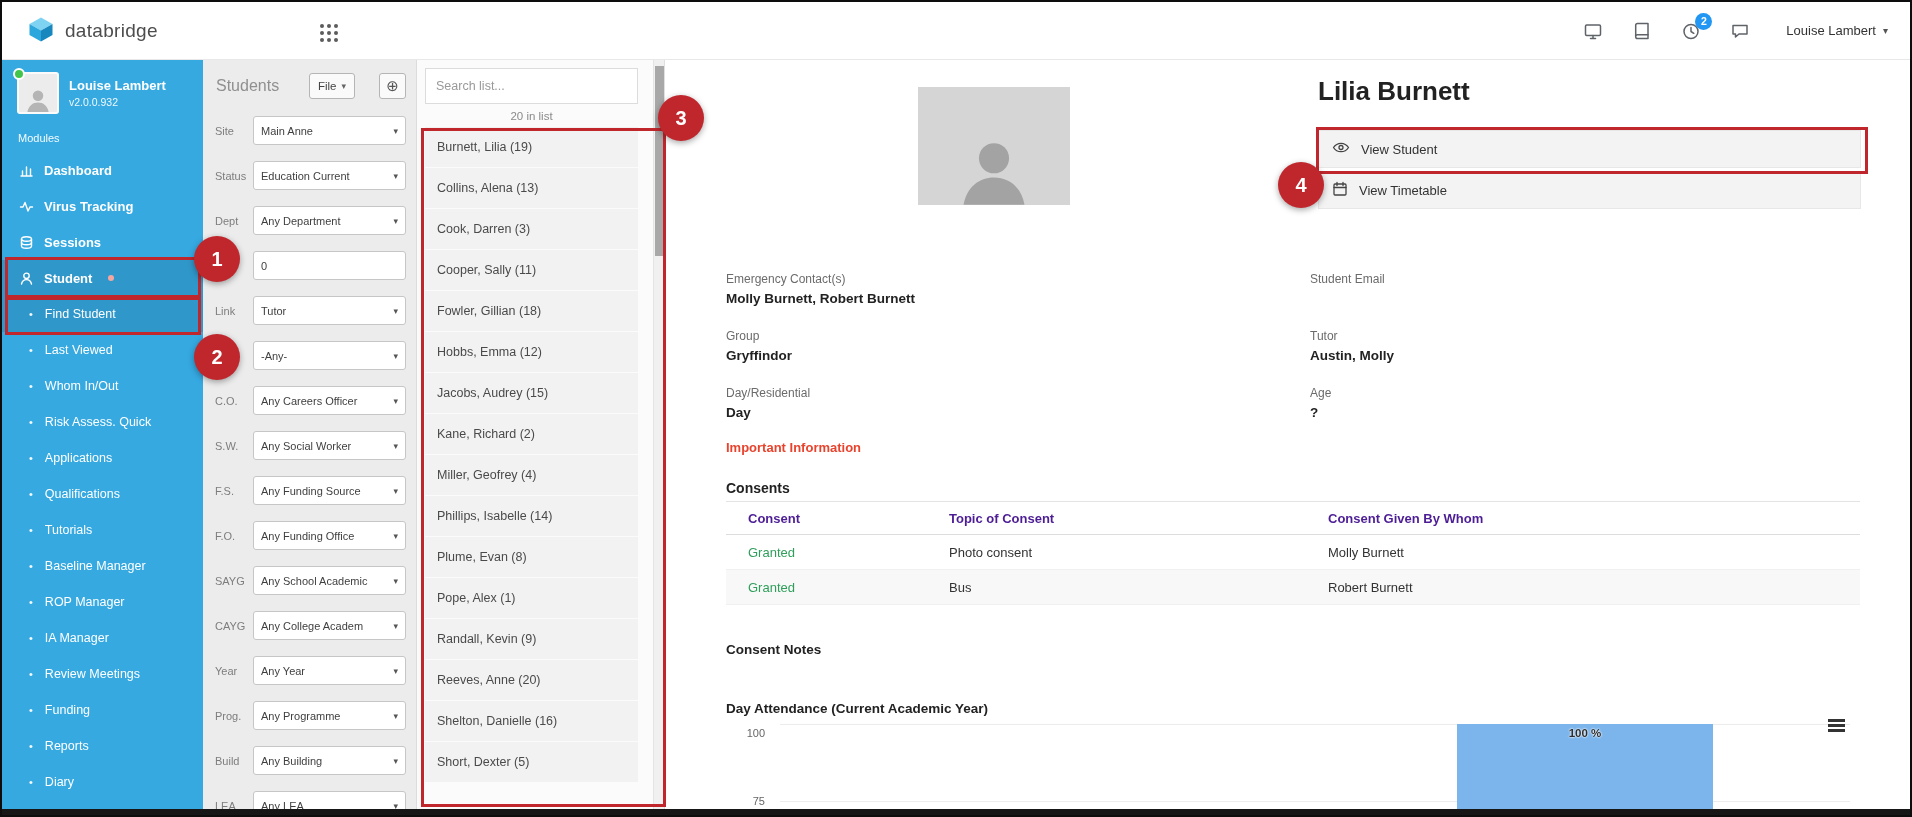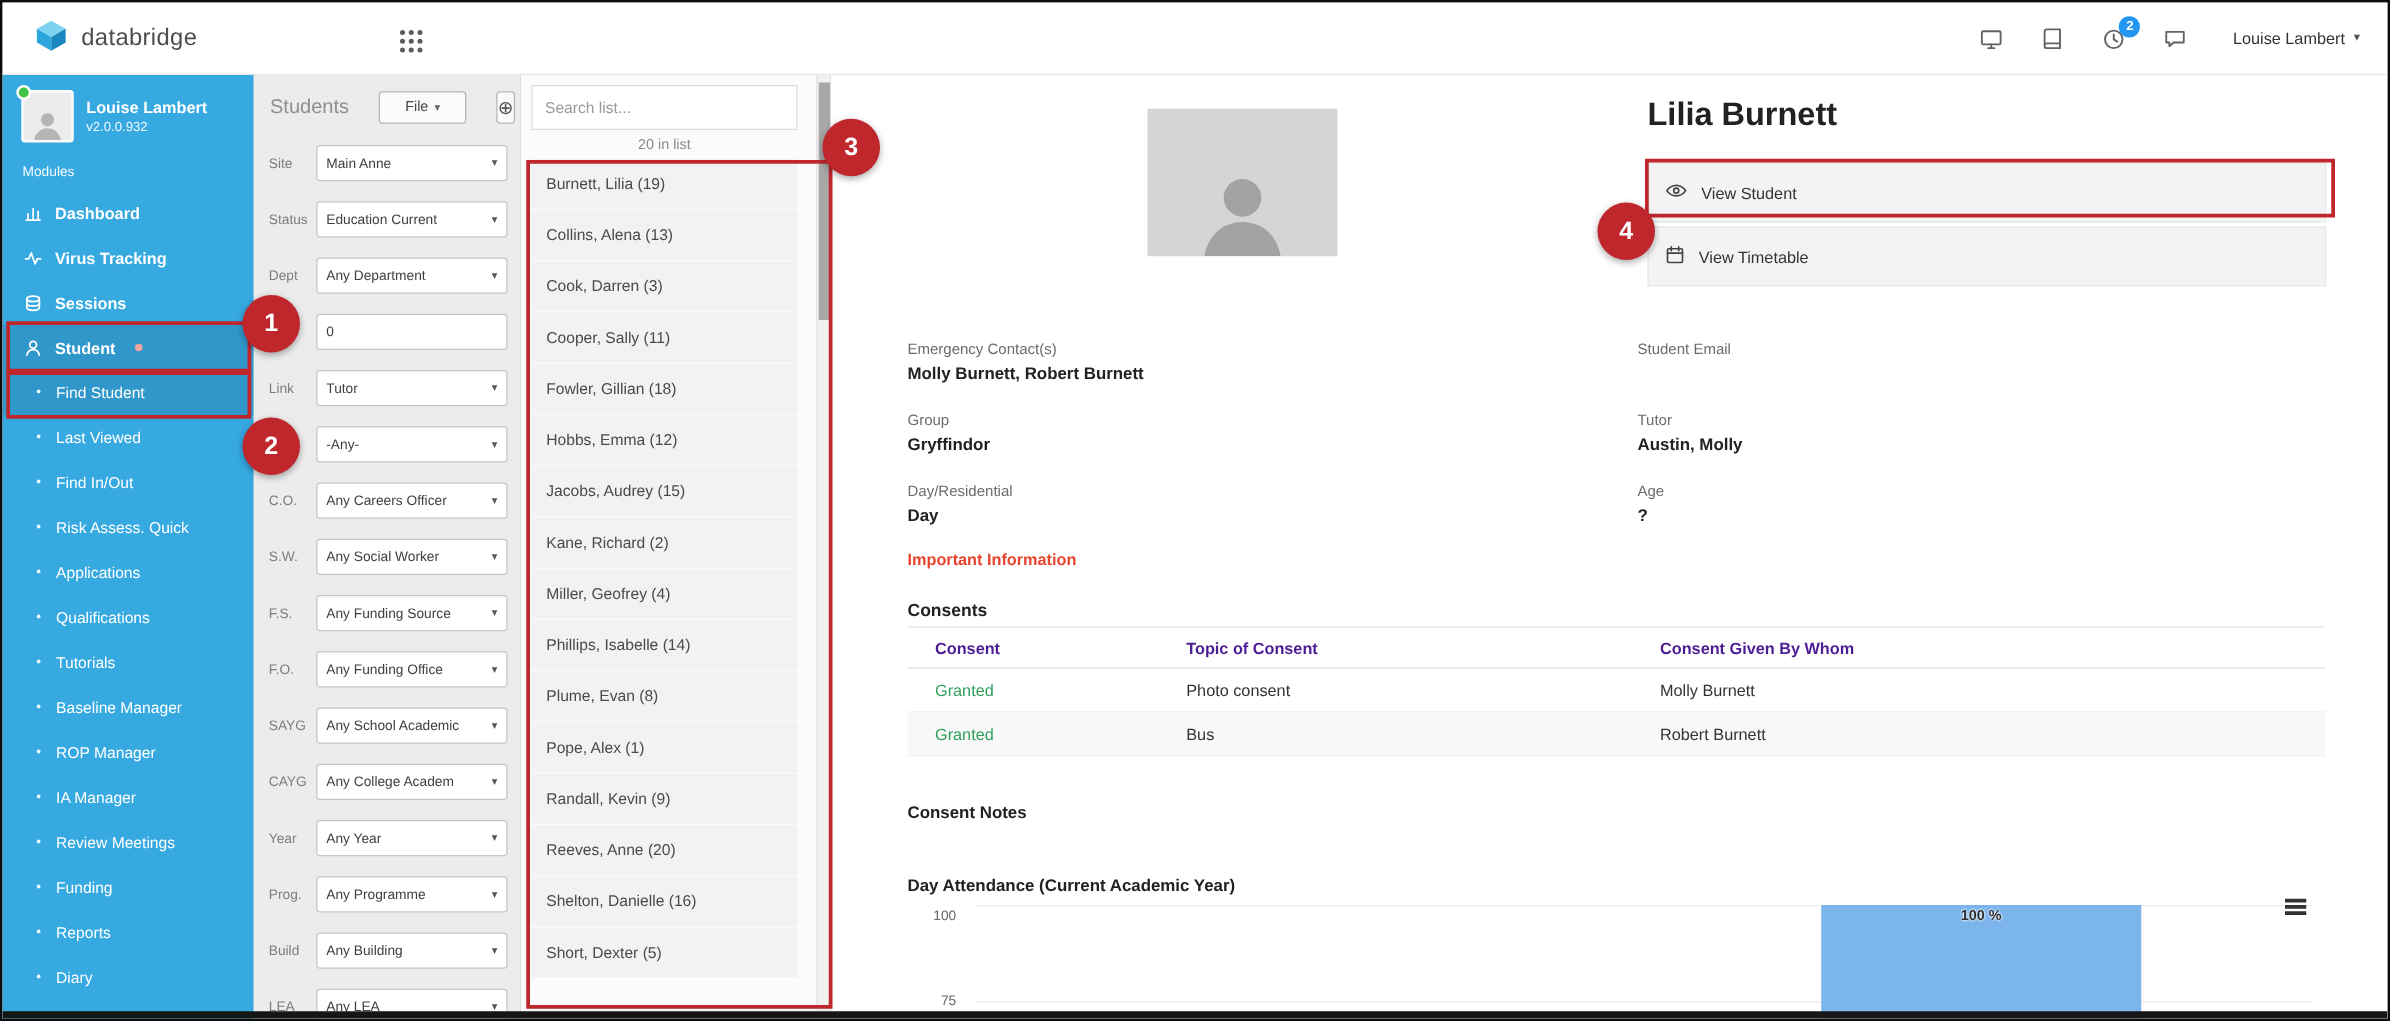--- a/index.html
+++ b/index.html
@@ -39,21 +39,21 @@
   .mico svg{stroke:#fff;fill:none;stroke-width:1.4;stroke-linecap:round;stroke-linejoin:round}
   .ndot{width:6px;height:6px;border-radius:50%;background:#f4a7a1;margin-left:6px}
   .nav-sub{height:36px;display:flex;align-items:center;gap:12px;padding-left:27px;font-size:12.5px;cursor:pointer}
   .nav-sub.active{background:rgba(0,0,0,.10)}
   .bullet{font-size:11px;opacity:.95}
 
   
   .filter-panel{width:214px;flex:none;background:#ececec;border-right:1px solid #dcdcdc;padding:0 10px;position:relative;overflow:hidden}
   .fp-header{display:flex;align-items:center;gap:24px;padding:13px 0 11px 3px}
   .fp-title{font-size:16px;color:#8f8f8f;flex:1}
-  .file-btn{height:26px;padding:0 20px;background:#fafafa;border:1px solid #b5b5b5;border-radius:3px;font-size:11.5px;color:#444;display:flex;align-items:center;gap:5px;cursor:pointer;font-family:inherit}
+  .file-btn{height:26px;padding:0 8px;background:#fafafa;border:1px solid #b5b5b5;border-radius:3px;font-size:11.5px;color:#444;display:flex;align-items:center;gap:5px;cursor:pointer;font-family:inherit}
   .file-caret{font-size:9px;color:#666}
   .add-btn{width:27px;height:26px;background:#fafafa;border:1px solid #b5b5b5;border-radius:3px;font-size:15px;color:#555;display:flex;align-items:center;justify-content:center;cursor:pointer;font-family:inherit}
   .filter-rows{display:block;margin-top:6px}
   .filter-row{display:flex;align-items:center;margin-bottom:16px}
   .f-label{width:40px;flex:none;font-size:11px;color:#7d7d7d;padding-left:2px}
   .f-select{flex:1;height:29px;background:#fff;border:1px solid #c6c6c6;border-radius:3px;display:flex;align-items:center;padding:0 7px;font-size:11px;color:#3f3f3f;cursor:pointer;overflow:hidden}
   .f-value{flex:1;white-space:nowrap;overflow:hidden}
   .caret{font-size:9px;color:#555;margin-left:4px}
   .f-select.is-input .caret{visibility:hidden}
 
@@ -65,21 +65,21 @@
   .list-item{height:40px;margin-bottom:1px;background:#f2f2f2;display:flex;align-items:center;padding-left:12px;font-size:12.5px;color:#4a4a4a;cursor:pointer}
   .list-scrollbar{position:absolute;top:0;right:0;width:11px;height:100%;background:#f0f0f0;border-left:1px solid #e4e4e4;z-index:2}
   .list-thumb{position:absolute;top:6px;left:1px;width:9px;height:190px;background:#a8a8a8;cursor:pointer}
 
   
   .content{flex:1;position:relative;background:#fff;overflow:hidden}
   .photo{position:absolute;left:253px;top:27px;width:152px;height:118px;background:#d5d5d5;display:flex;align-items:flex-end;justify-content:center;overflow:hidden}
   .head-right{position:absolute;left:653px;top:16px;width:543px}
   .student-name{font-size:26px;font-weight:bold;color:#222;line-height:30px}
   .actions{margin-top:24px}
-  .action-btn{width:100%;height:48px;background:#f3f3f3;border:1px solid #e7e7e7;display:flex;align-items:center;gap:11px;padding-left:13px;font-size:13px;color:#333;cursor:pointer;font-family:inherit;margin-bottom:3px}
+  .action-btn{width:100%;height:38px;background:#f3f3f3;border:1px solid #e7e7e7;display:flex;align-items:center;gap:11px;padding-left:13px;font-size:13px;color:#333;cursor:pointer;font-family:inherit;margin-bottom:3px}
   .action-btn svg{stroke:#444;fill:none;stroke-width:1.3;stroke-linecap:round;stroke-linejoin:round}
   .details{position:absolute;left:61px;top:212px;width:1134px;display:grid;grid-template-columns:584px 1fr;row-gap:21px}
   .f-lab{font-size:12px;color:#6b6b6b}
   .f-val{font-size:13.5px;font-weight:bold;color:#222;margin-top:5px;min-height:17px}
   .important{position:absolute;left:61px;top:380px;font-size:13px;font-weight:bold;color:#e8432d}
   .consents-title{position:absolute;left:61px;top:420px;font-size:14px;font-weight:bold;color:#222}
   .consents-table{position:absolute;left:61px;top:441px;width:1134px;border-top:1px solid #e3e3e3}
   .thead,.trow{display:grid;grid-template-columns:201px 379px 1fr;align-items:center}
   .thead{height:33px;border-bottom:1px solid #ddd;font-size:13px;font-weight:bold;color:#4c1d95}
   .thead > div,.trow > div{padding:0 22px;overflow:hidden;white-space:nowrap}
@@ -234,21 +234,21 @@
             <span>Find Student</span>
           </div>
 
           <div class="nav-sub">
             <span class="bullet">•</span>
             <span>Last Viewed</span>
           </div>
 
           <div class="nav-sub">
             <span class="bullet">•</span>
-            <span>Find In/Out</span>
+            <span>Whom In/Out</span>
           </div>
 
           <div class="nav-sub">
             <span class="bullet">•</span>
             <span>Risk Assess. Quick</span>
           </div>
 
           <div class="nav-sub">
             <span class="bullet">•</span>
             <span>Applications</span>

